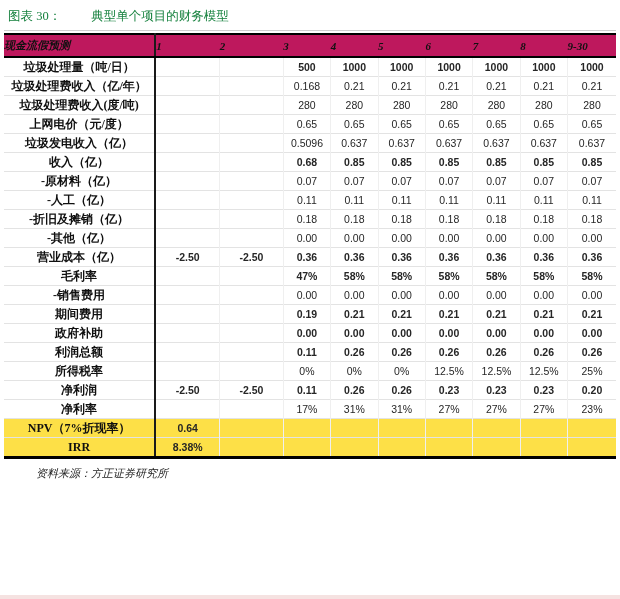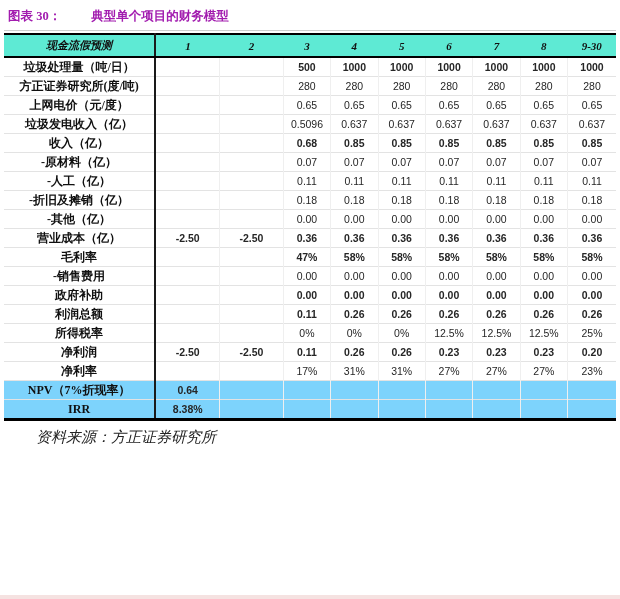--- a/index.html
+++ b/index.html
@@ -2,47 +2,47 @@
 <html><head>
 <meta charset="utf-8">
 <style>
   html,body{margin:0;padding:0;}
   body{
     width:620px;height:599px;background:#ffffff;position:relative;
     font-family:"Liberation Sans",sans-serif;color:#222;overflow:hidden;
   }
   .page{padding:5px 4px 0 4px;}
   .fig-title{
-    font-family:"Liberation Serif",serif;font-weight:bold;font-size:12.5px;color:#a21caf;
+    font-family:"Liberation Serif",serif;font-weight:normal;font-size:12.5px;color:#15803d;
     padding:3px 4px 5px 4px;border-bottom:1px solid #cfcfcf;
   }
   .fig-title .t2{margin-left:30px;}
   table{
     border-collapse:collapse;table-layout:fixed;width:612px;margin-top:2px;
     border-top:2px solid #000;border-bottom:3px solid #000;
   }
   thead th{
     font-family:"Liberation Serif",serif;font-style:italic;font-weight:bold;
     font-size:11px;color:#111;height:21px;border-bottom:2px solid #000;
-    padding:0;text-align:center;background:#5eead4;
+    padding:0;text-align:left;background:#be185d;
   }
   thead th.lbl{border-right:2px solid #1a1a1a;}
   tbody td{
     text-align:center;font-size:10.5px;color:#262626;height:18px;padding:0;
     border-top:1px solid #e3e3e3;border-left:1px solid #efefef;
     white-space:nowrap;overflow:hidden;
   }
   tbody td.lbl{
     font-family:"Liberation Serif",serif;font-weight:bold;font-size:12px;color:#101010;
     border-left:none;border-right:2px solid #1a1a1a;
   }
   tr.b td:not(.lbl){font-weight:bold;}
-  tr.hl td{background:#7dd3fc;}
+  tr.hl td{background:#fde047;}
   .source{
-    font-family:"Liberation Serif",serif;font-style:italic;font-size:15px;color:#222;
+    font-family:"Liberation Serif",serif;font-style:italic;font-size:11px;color:#222;
     padding:7px 4px 0 32px;
   }
   .bottom-strip{position:absolute;left:0;bottom:0;width:620px;height:4px;background:#f5e2e1;}
 </style>
 </head>
 <body>
 
 <div class="page">
   <div class="fig-title">
     <span class="t1">图表 30：</span><span class="t2">典型单个项目的财务模型</span>
@@ -82,21 +82,33 @@
           <td></td>
           <td>500</td>
           <td>1000</td>
           <td>1000</td>
           <td>1000</td>
           <td>1000</td>
           <td>1000</td>
           <td>1000</td>
         </tr>
         <tr>
-          <td class="lbl">方正证券研究所(度/吨)</td>
+          <td class="lbl">垃圾处理费收入（亿/年）</td>
+          <td></td>
+          <td></td>
+          <td>0.168</td>
+          <td>0.21</td>
+          <td>0.21</td>
+          <td>0.21</td>
+          <td>0.21</td>
+          <td>0.21</td>
+          <td>0.21</td>
+        </tr>
+        <tr>
+          <td class="lbl">垃圾处理费收入(度/吨)</td>
           <td></td>
           <td></td>
           <td>280</td>
           <td>280</td>
           <td>280</td>
           <td>280</td>
           <td>280</td>
           <td>280</td>
           <td>280</td>
         </tr>
@@ -212,20 +224,32 @@
           <td class="lbl">-销售费用</td>
           <td></td>
           <td></td>
           <td>0.00</td>
           <td>0.00</td>
           <td>0.00</td>
           <td>0.00</td>
           <td>0.00</td>
           <td>0.00</td>
           <td>0.00</td>
+        </tr>
+        <tr class="b">
+          <td class="lbl">期间费用</td>
+          <td></td>
+          <td></td>
+          <td>0.19</td>
+          <td>0.21</td>
+          <td>0.21</td>
+          <td>0.21</td>
+          <td>0.21</td>
+          <td>0.21</td>
+          <td>0.21</td>
         </tr>
         <tr class="b">
           <td class="lbl">政府补助</td>
           <td></td>
           <td></td>
           <td>0.00</td>
           <td>0.00</td>
           <td>0.00</td>
           <td>0.00</td>
           <td>0.00</td>

